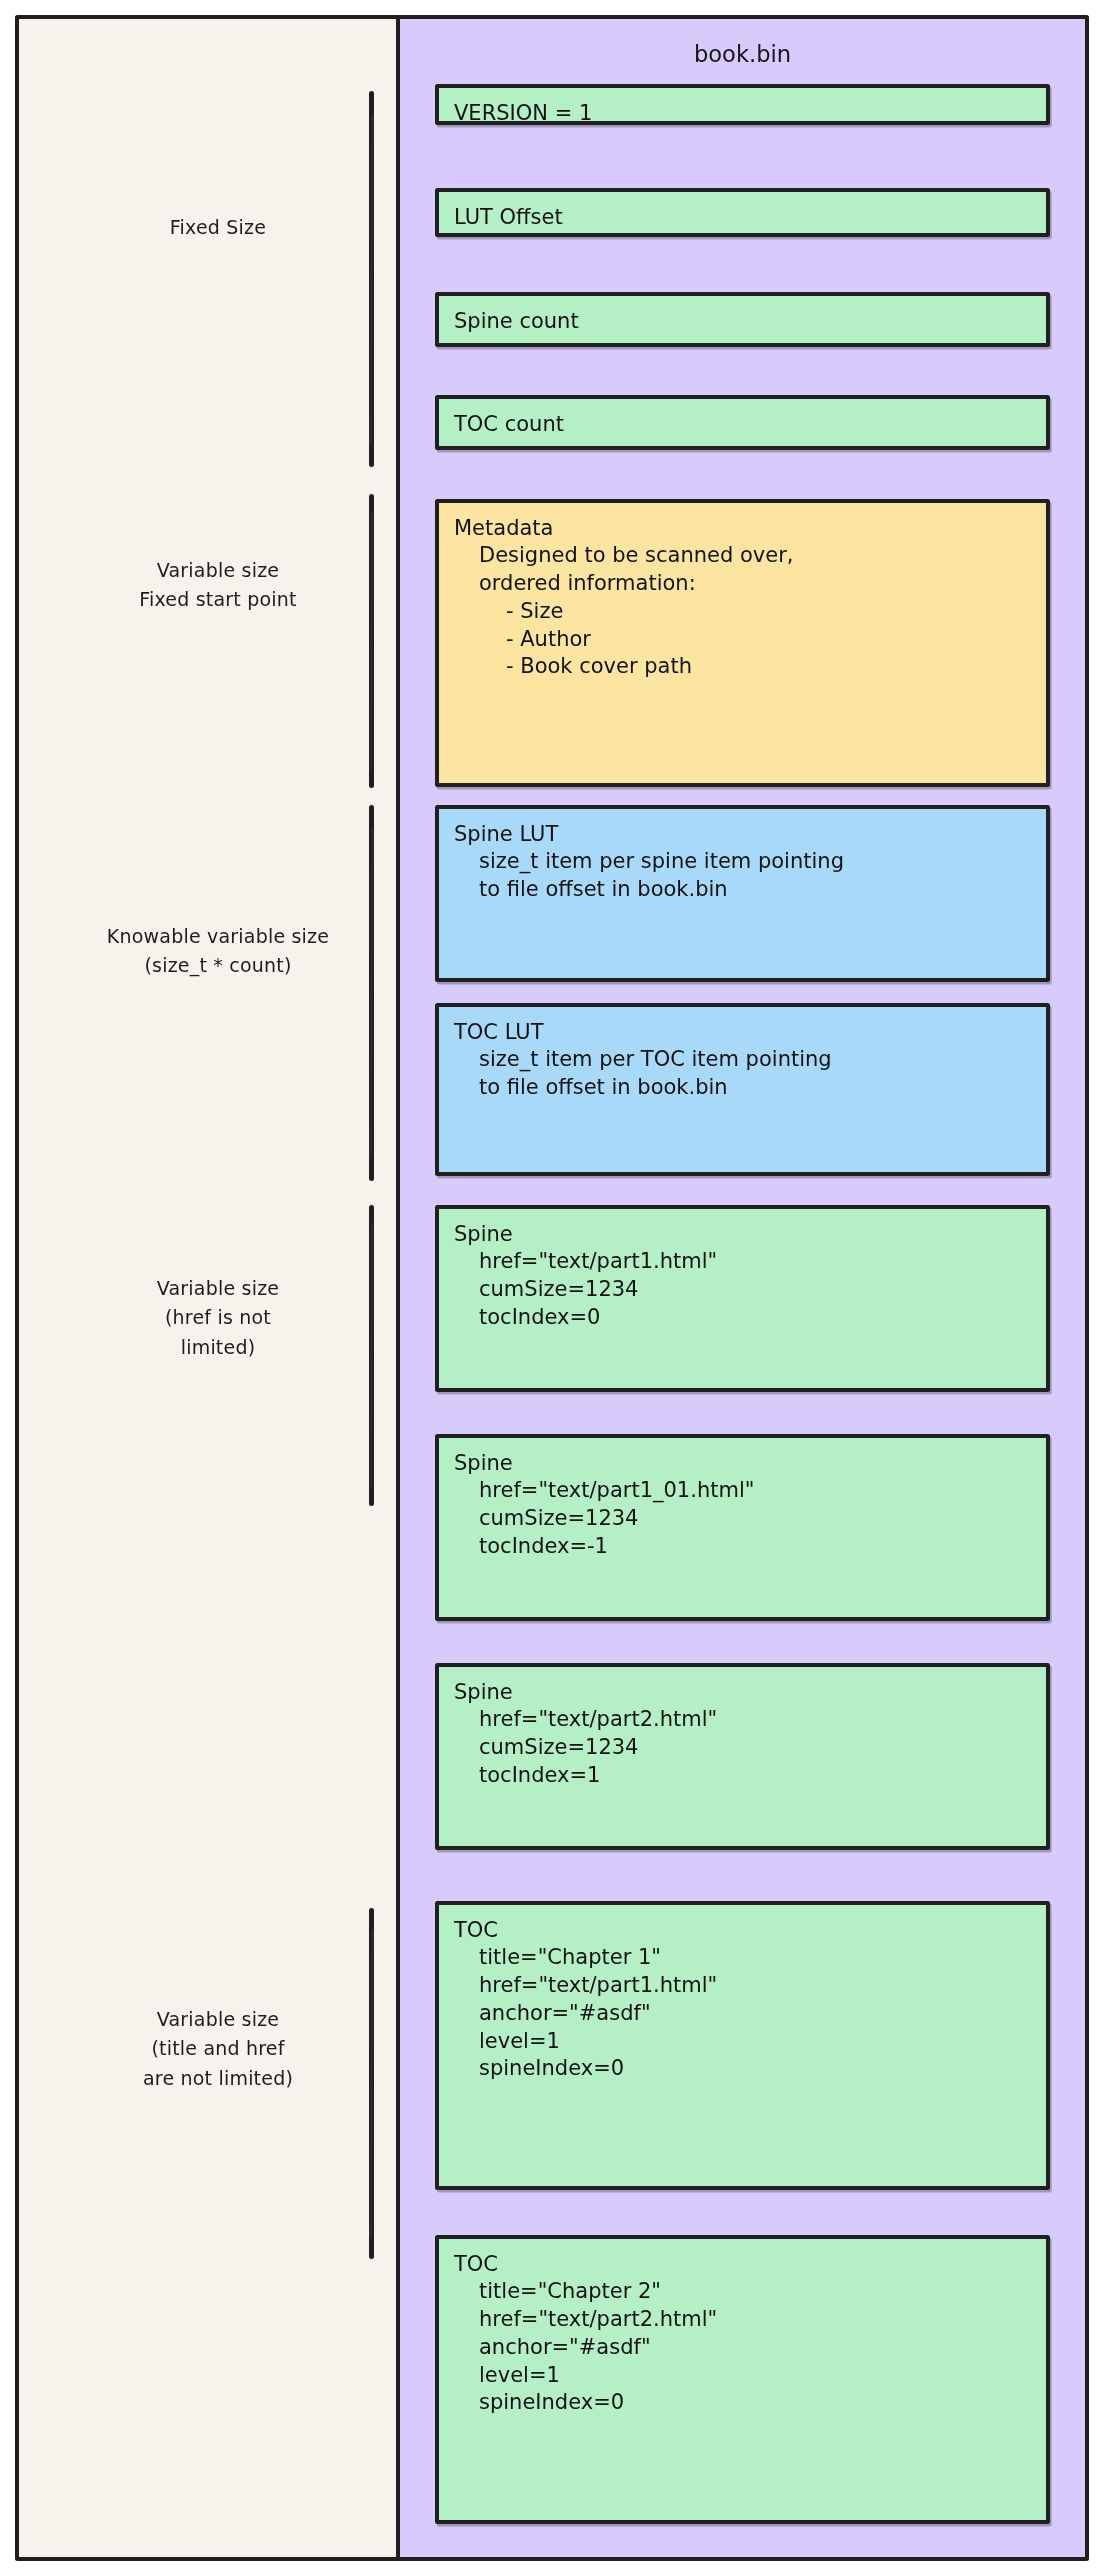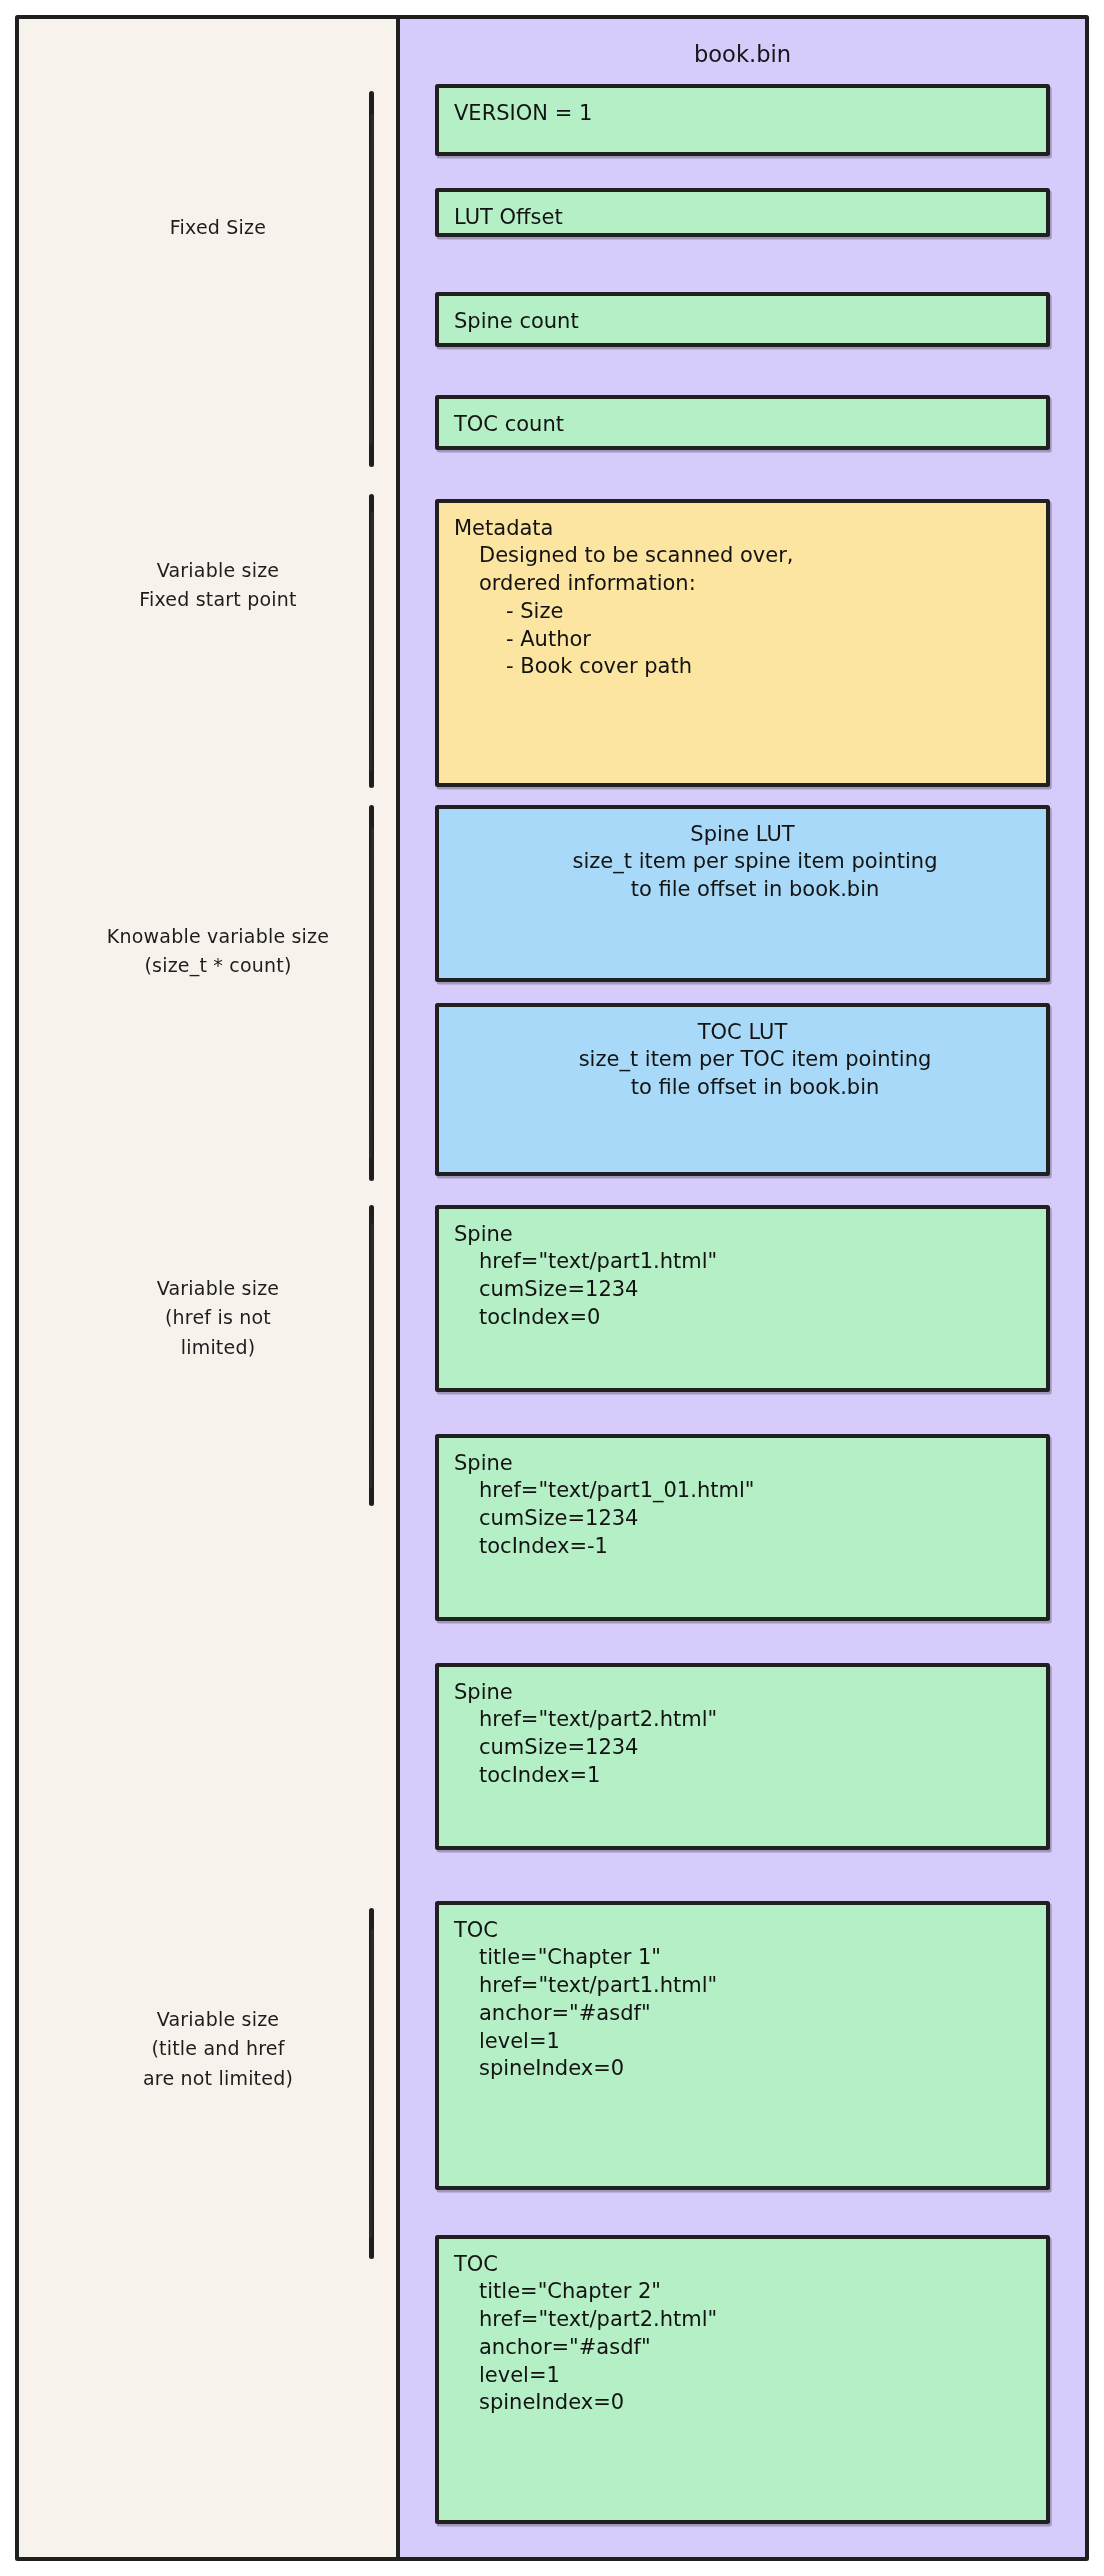--- a/index.html
+++ b/index.html
@@ -96,21 +96,21 @@
     font-size: 21px;
     line-height: 1.32;
     box-shadow: 1.7px 2.5px 0 rgba(20,20,20,0.28);
   }
   .box .title { display: block; white-space: nowrap; }
   .box .ind1 { display: block; padding-left: 25px; white-space: nowrap; }
   .box .ind2 { display: block; padding-left: 52px; white-space: nowrap; }
 
   .green  { background: #b4efc5; }
   .yellow { background: #fbe5a1; }
-  .blue   { background: #a9d9f8; text-align: center; }
+  .blue   { background: #a9d9f8; }
 </style>
 </head>
 <body>
 
 <div id="page">
   <div class="frame">
 
     <div class="left-col" id="left-col">
         <div class="bracket" style="top: 72px; height: 376px;"></div>
         <div class="ann" style="top: 194px;">
@@ -135,21 +135,21 @@
         <div class="bracket" style="top: 1889px; height: 351px;"></div>
         <div class="ann" style="top: 1986px;">
           <span class="l">Variable size</span>
           <span class="l">(title and href</span>
           <span class="l">are not limited)</span>
         </div>
       </div>
 
     <div class="right-col" id="right-col">
       <div class="file-title">book.bin</div>
-    <div class="box green" style="top: 65px; height: 72px;">
+    <div class="box green" style="top: 65px; height: 41px;">
           <span class="title">VERSION = 1</span>
         </div>
         <div class="box green" style="top: 169px; height: 49px;">
           <span class="title">LUT Offset</span>
         </div>
         <div class="box green" style="top: 273px; height: 55px;">
           <span class="title">Spine count</span>
         </div>
         <div class="box green" style="top: 376px; height: 55px;">
           <span class="title">TOC count</span>

